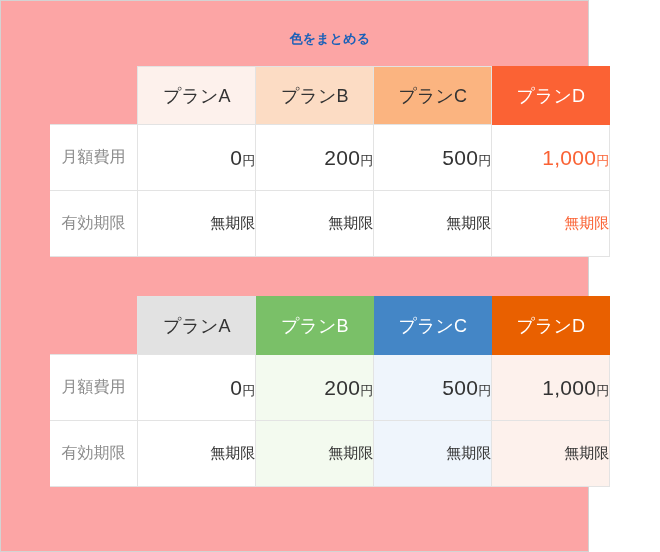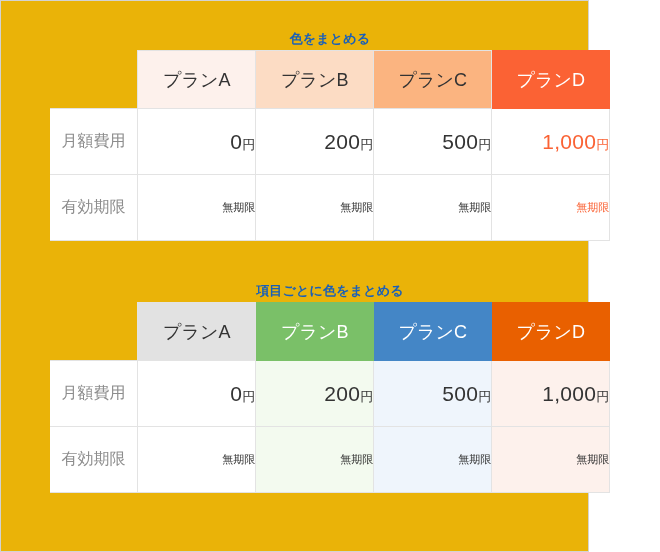--- a/index.html
+++ b/index.html
@@ -12,21 +12,21 @@
     background: #ffffff;
     font-family: "Liberation Sans", "DejaVu Sans", sans-serif;
     overflow: hidden;
   }
   #page-frame {
     position: relative;
     width: 589px;
     height: 552px;
     box-sizing: border-box;
     border: 1px solid #d3d3d3;
-    background: #eab308;
+    background: #fca5a5;
     padding-left: 20px;
   }
 
   .section {
     position: absolute;
     left: 0;
     width: 658px;
   }
   .section-1 { top: 27px; }
   .section-2 { top: 279px; }
@@ -36,21 +36,21 @@
     font-size: 13px;
     font-weight: bold;
     color: #1a60b8;
     letter-spacing: 0.2px;
     height: 22px;
     line-height: 22px;
   }
 
   table.plan-table {
     border-collapse: collapse;
-    margin: 0 auto;
+    margin: 16px auto;
     width: 560px;
     table-layout: fixed;
   }
 
   table.plan-table col.label-col { width: 88px; }
   table.plan-table col.plan-col  { width: 118px; }
 
   
   table.plan-table thead th {
     height: 58px;
@@ -89,21 +89,21 @@
     text-align: right;
     vertical-align: middle;
     border: 1px solid #e3e3e3;
     box-sizing: border-box;
     color: #333333;
     background: #ffffff;
   }
 
   
   tr.row-price td  { font-size: 21px; }
-  tr.row-expiry td { font-size: 11px; }
+  tr.row-expiry td { font-size: 15px; }
 
   .yen {
     font-size: 13px;
     letter-spacing: 0;
   }
   tr.row-price td .num { letter-spacing: 0.3px; }
 
   
   .t1 thead th.h-a { background: #fdf1ec; color: #333333; }
   .t1 thead th.h-b { background: #fcdcc4; color: #333333; }
@@ -176,21 +176,20 @@
           </td>
           <td class="accent">
             <span class="num">無期限</span>
           </td>
         </tr>
       </tbody>
     </table>
   </div>
 
   <div class="section section-2">
-    <div class="section-title">項目ごとに色をまとめる</div>
 
     <table class="plan-table t2">
       <colgroup>
         <col class="label-col">
           <col class="plan-col">
           <col class="plan-col">
           <col class="plan-col">
           <col class="plan-col">
       </colgroup>
       <thead>

